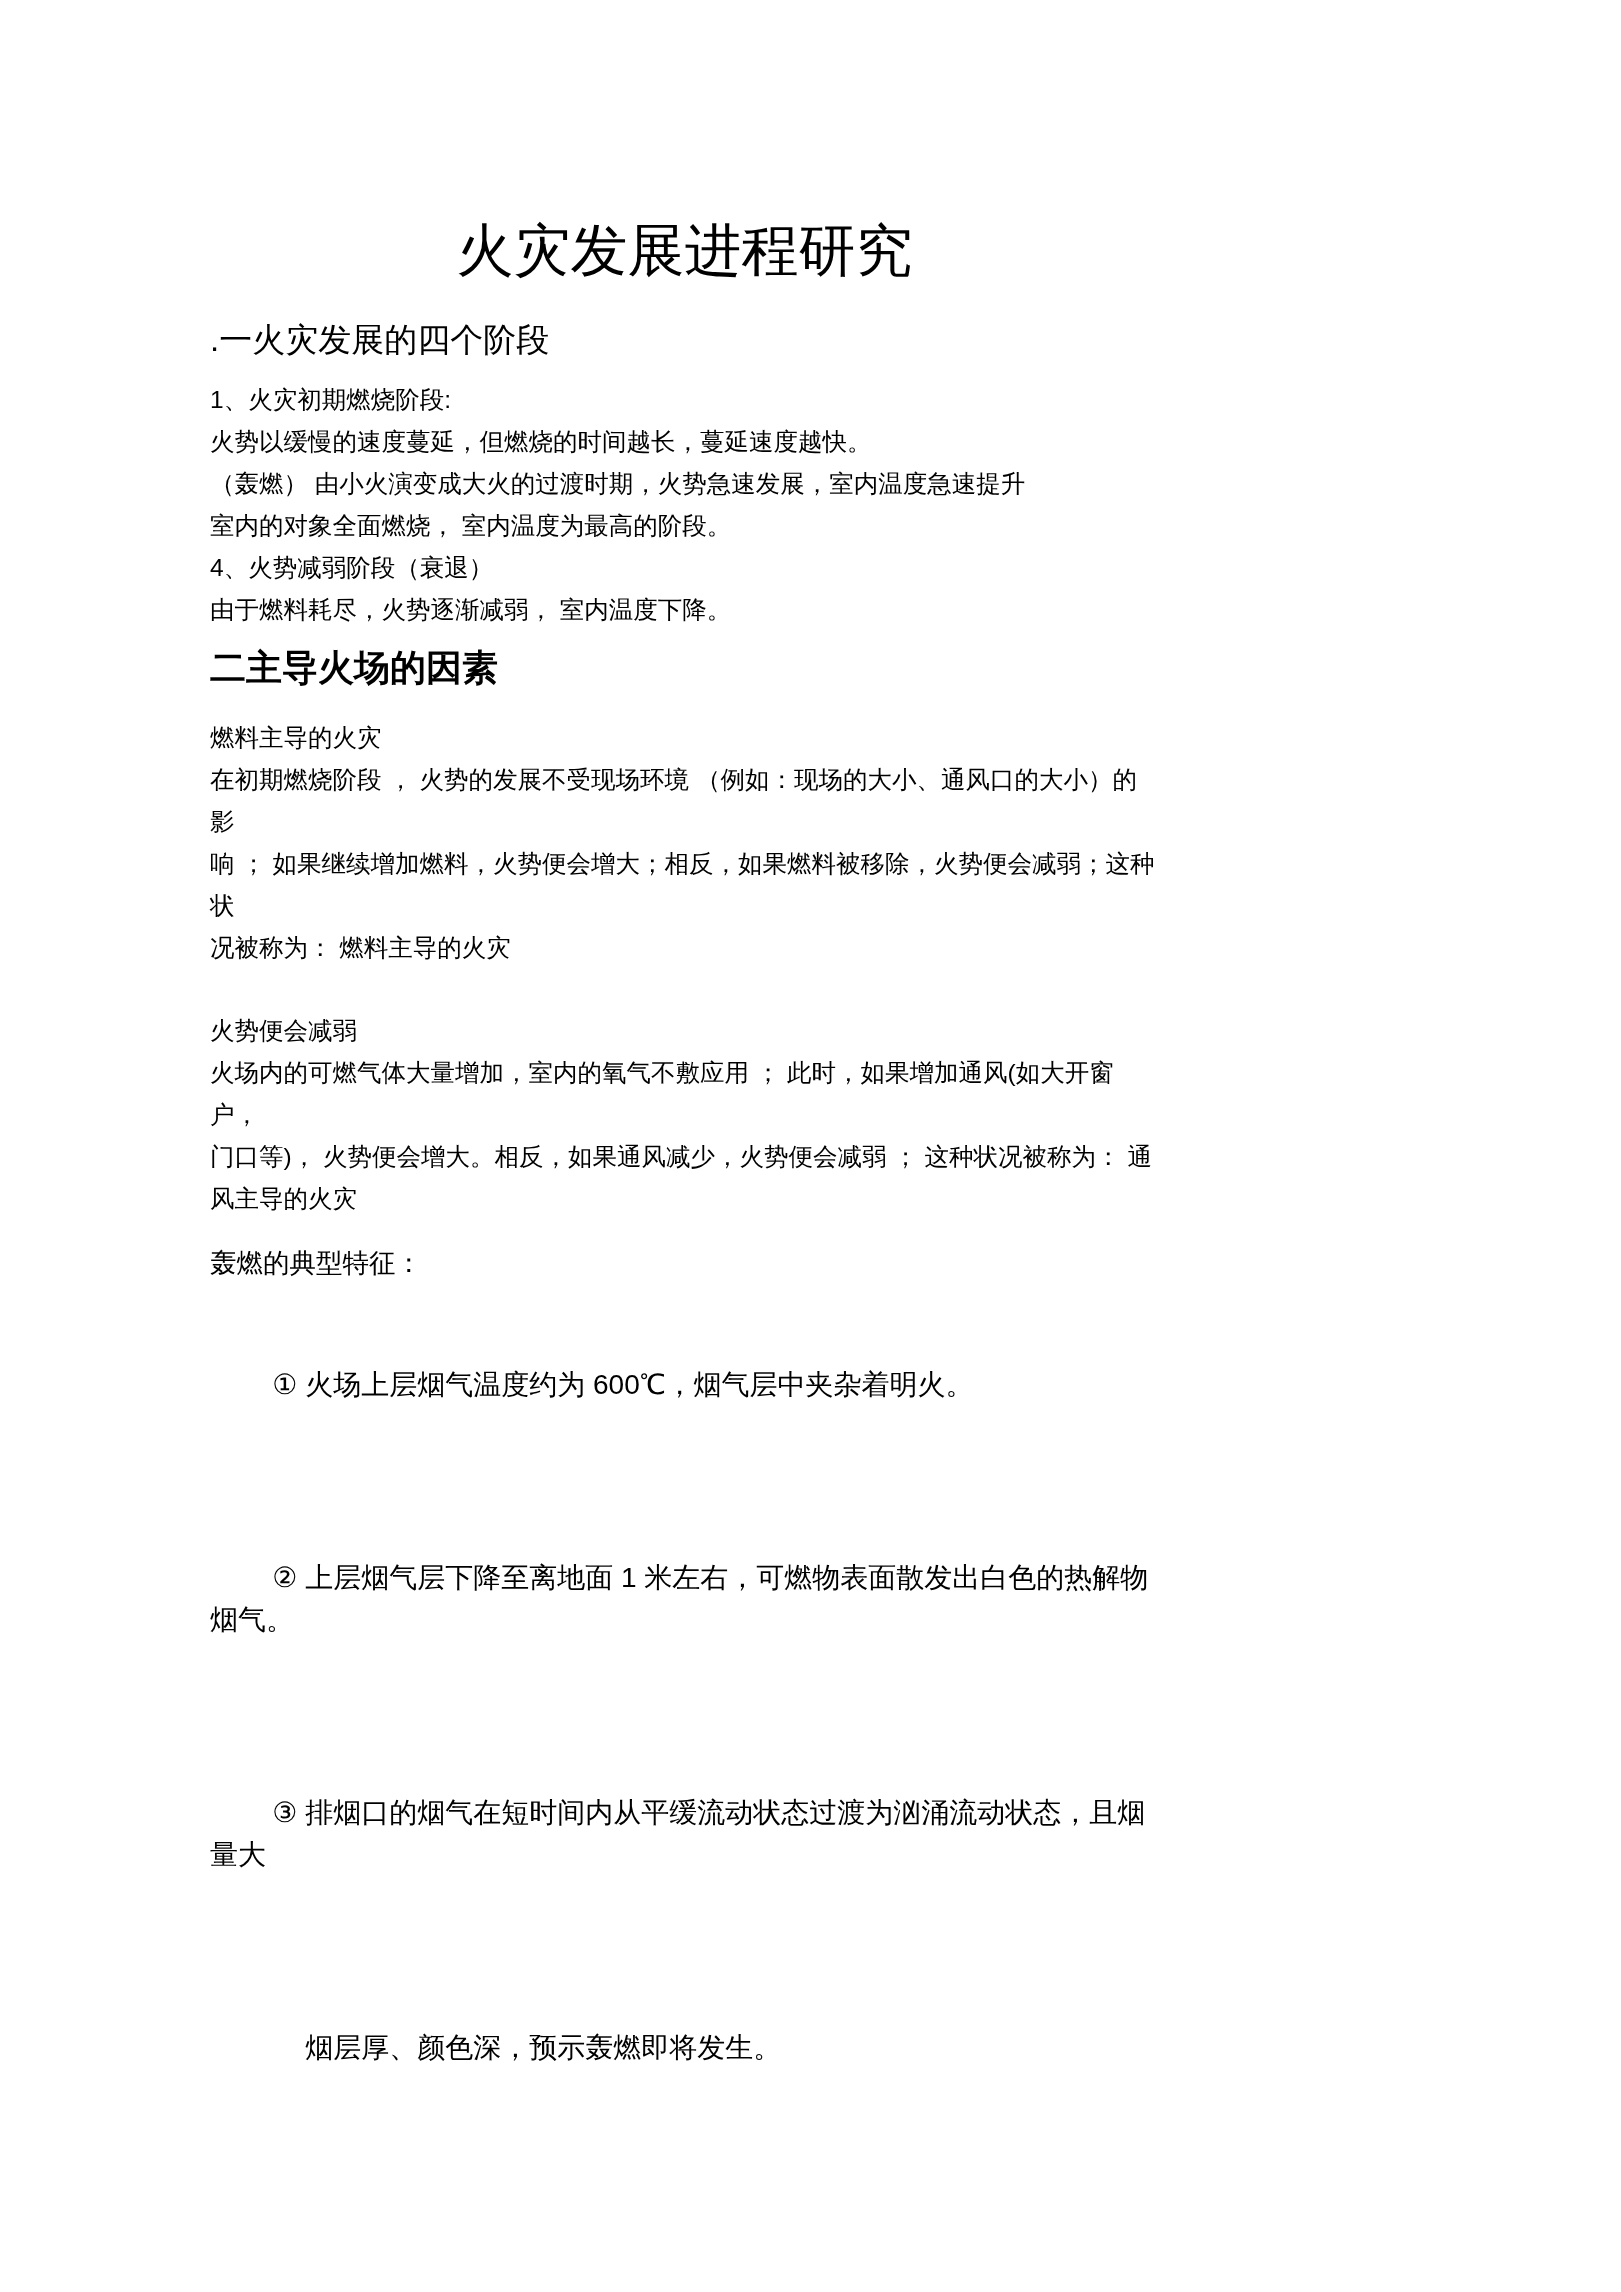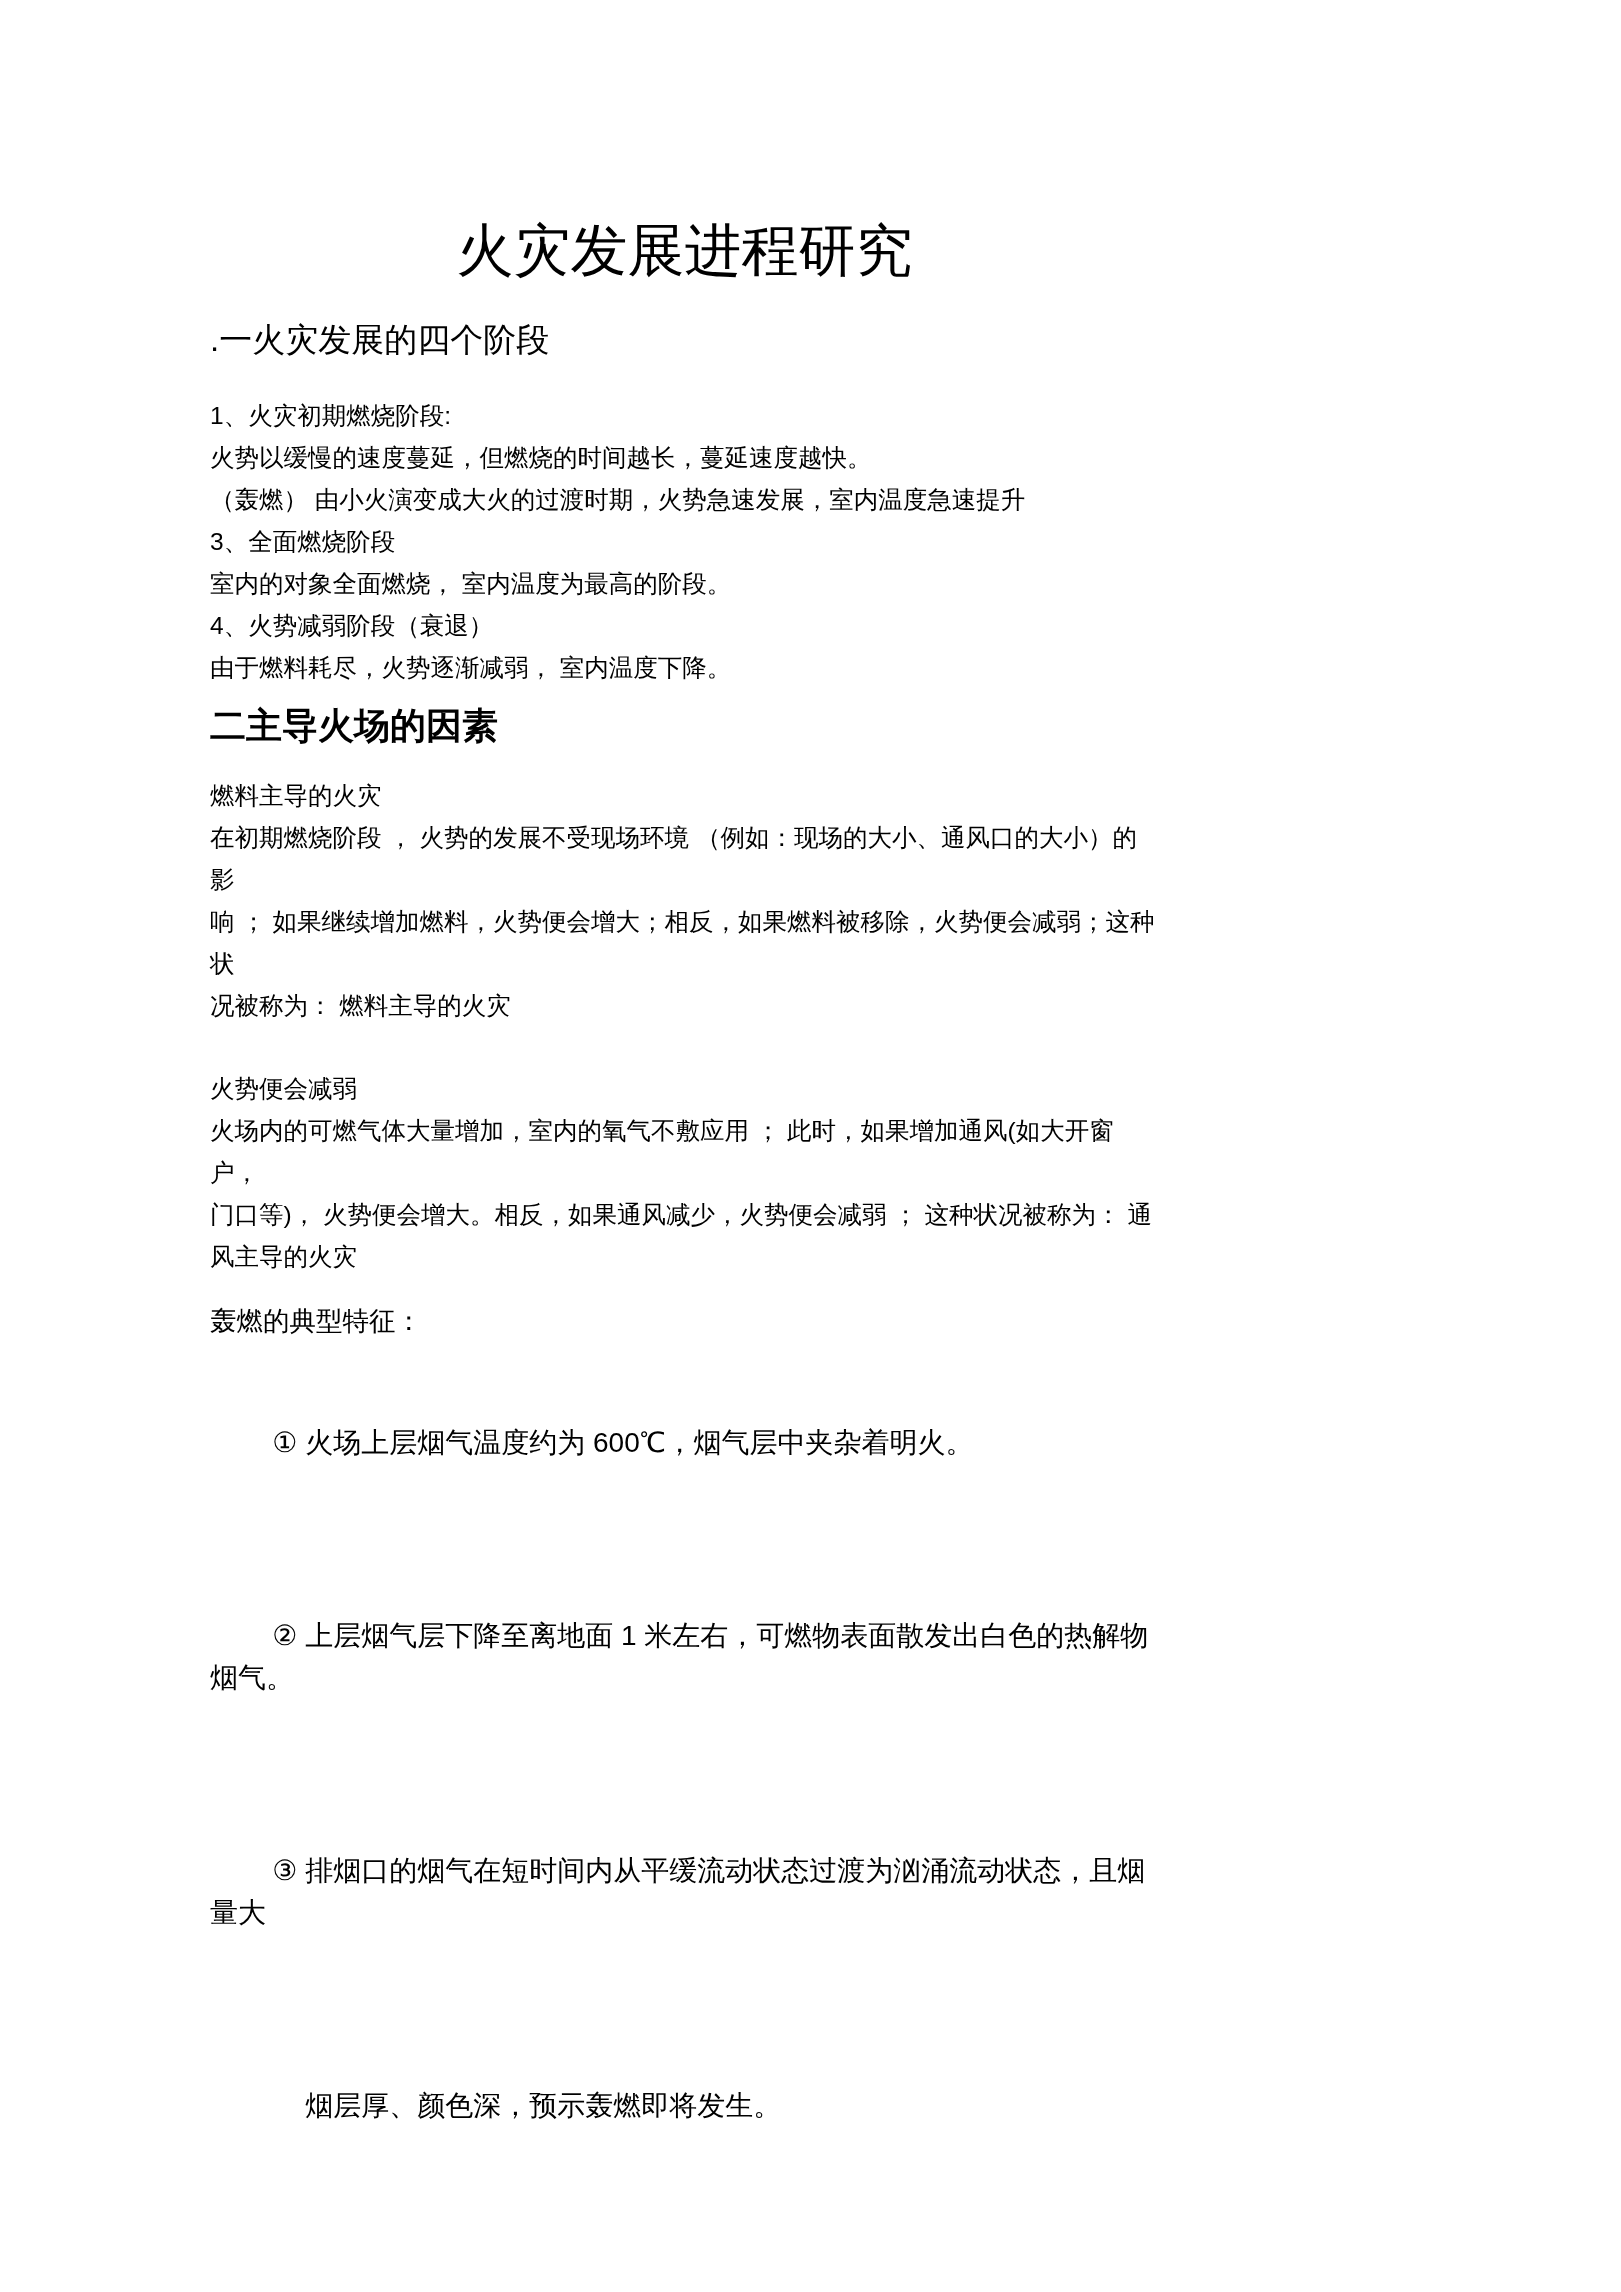--- a/index.html
+++ b/index.html
@@ -34,21 +34,21 @@
     line-height: 41px;
     font-weight: 400;
     white-space: pre-wrap;
   }
   .body-block p {
     margin: 0;
     font-size: 24.5px;
     line-height: 42px;
     white-space: pre-wrap;
   }
-  .stages-block { margin-top: 35px; }
+  .stages-block { margin-top: 19px; }
   .h-factors {
     margin: 13.7px 0 0 0;
     font-size: 36px;
     line-height: 45px;
     font-weight: 700;
     white-space: pre-wrap;
   }
   .fuel-block { margin-top: 27.4px; }
   .vent-block { margin-top: 41px; }
   .flashover-heading {
@@ -76,21 +76,20 @@
   <div class="content">
 
     <h1 class="doc-title">火灾发展进程研究</h1>
 
     <h2 class="h-stage">.一火灾发展的四个阶段</h2>
 
     <div class="body-block stages-block">
       <p>1、火灾初期燃烧阶段:</p>
       <p>火势以缓慢的速度蔓延，但燃烧的时间越长，蔓延速度越快。</p>
       <p>（轰燃） 由小火演变成大火的过渡时期，火势急速发展，室内温度急速提升</p>
-      <p>3、全面燃烧阶段</p>
       <p>室内的对象全面燃烧， 室内温度为最高的阶段。</p>
       <p>4、火势减弱阶段（衰退）</p>
       <p>由于燃料耗尽，火势逐渐减弱， 室内温度下降。</p>
     </div>
 
     <h2 class="h-factors">二主导火场的因素</h2>
 
     <div class="body-block fuel-block">
       <p>燃料主导的火灾</p>
       <p>在初期燃烧阶段 ， 火势的发展不受现场环境 （例如：现场的大小、通风口的大小）的影</p>

